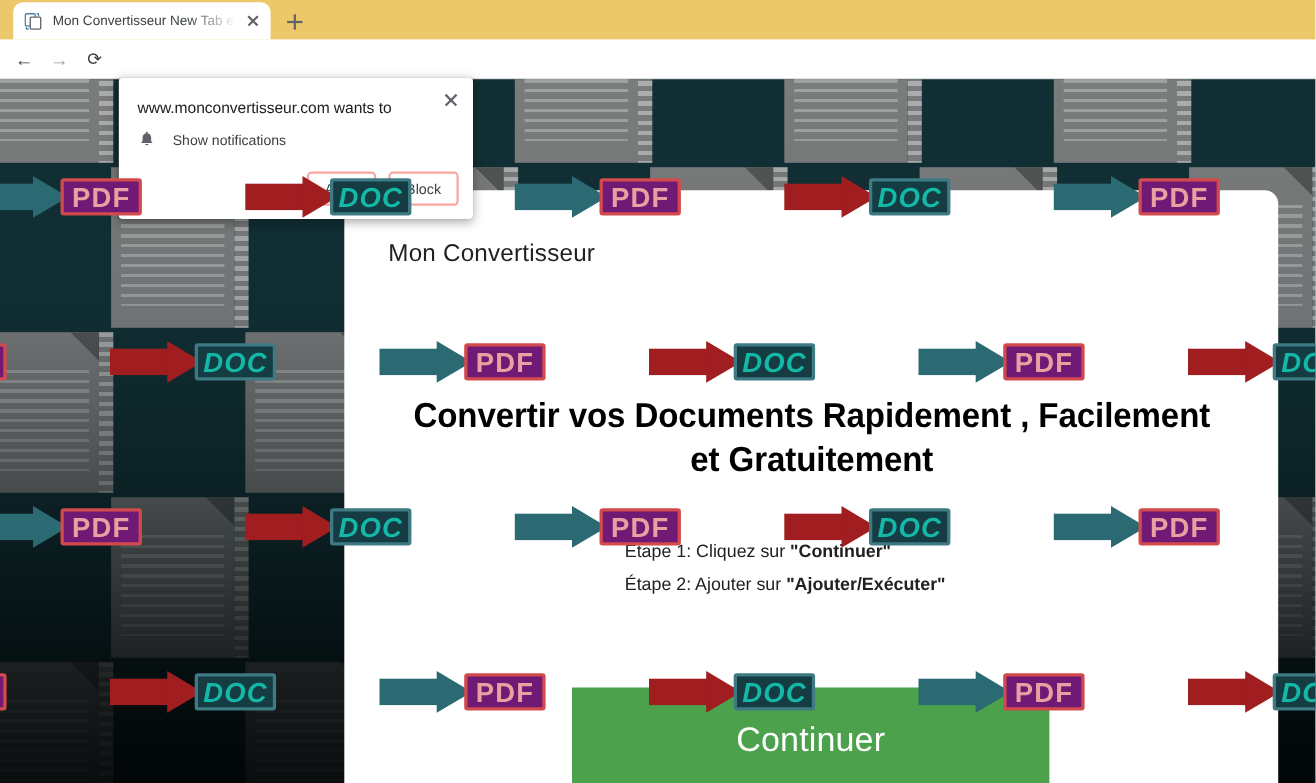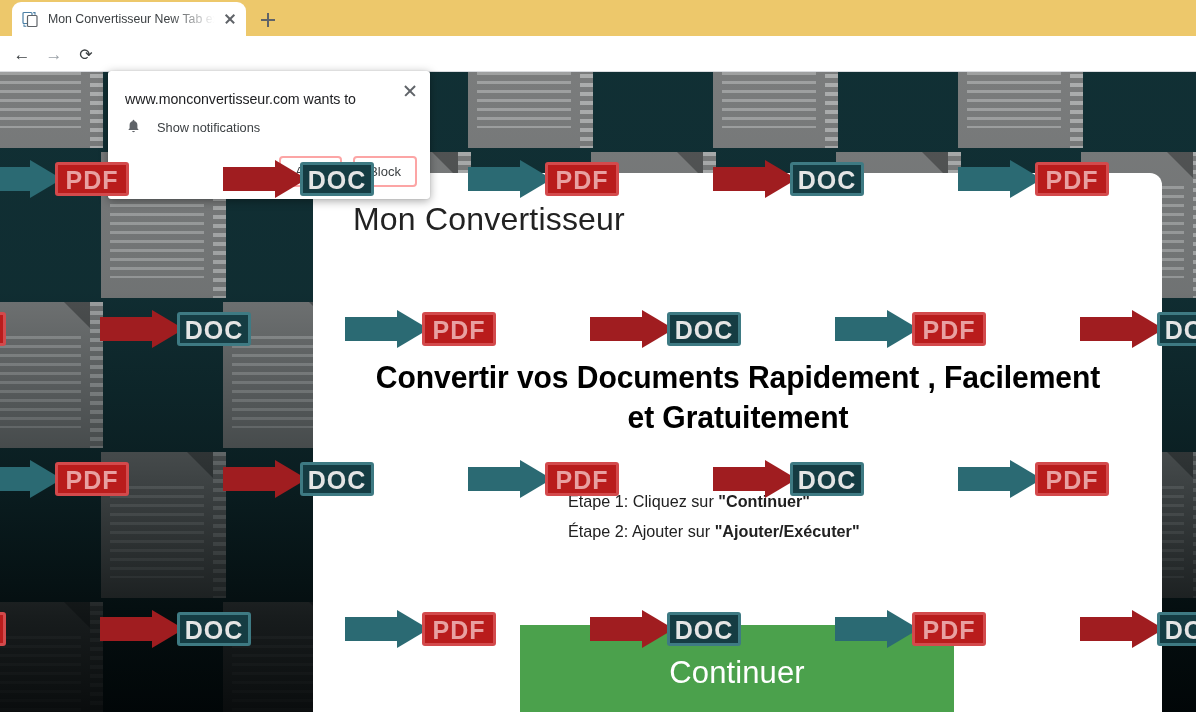--- a/index.html
+++ b/index.html
@@ -212,28 +212,29 @@
     font-size: 25px;
     font-weight: 700;
     text-align: center;
     line-height: 30px;
     letter-spacing: 1px;
     box-sizing: border-box;
     font-family: "Liberation Sans", sans-serif;
     z-index: 3;
   }
   .badge-pdf {
-    background: #b91c1c;
+    background: #701a75;
     border-color: #d34a4c;
     color: #e8a0a1;
   }
   .badge-doc {
     background: #153c43;
     border-color: #3e7a83;
-    color: #e5e5e5;
+    color: #14b8a6;
+    font-style: italic;
   }
   .arrow {
     position: absolute;
     left: 160px; top: 8px;
     width: 84px; height: 38px;
     z-index: 2;
   }
   .arrow-body {
     position: absolute;
     left: 0; top: 7px;
@@ -269,22 +270,22 @@
   .card {
     position: absolute;
     left: 313px; top: 101px;
     width: 849px; height: 539px;
     background: #ffffff;
     border-radius: 0 12px 0 0;
     overflow: hidden;
   }
   .brand {
     position: absolute;
-    left: 40px; top: 28px;
-    font-size: 32px;
+    left: 40px; top: 44px;
+    font-size: 22px;
     color: #222222;
     font-weight: 400;
     letter-spacing: .2px;
     text-align: center;
   }
   .headline {
     position: absolute;
     left: 40px; top: 184px;
     width: 770px;
     text-align: center;

